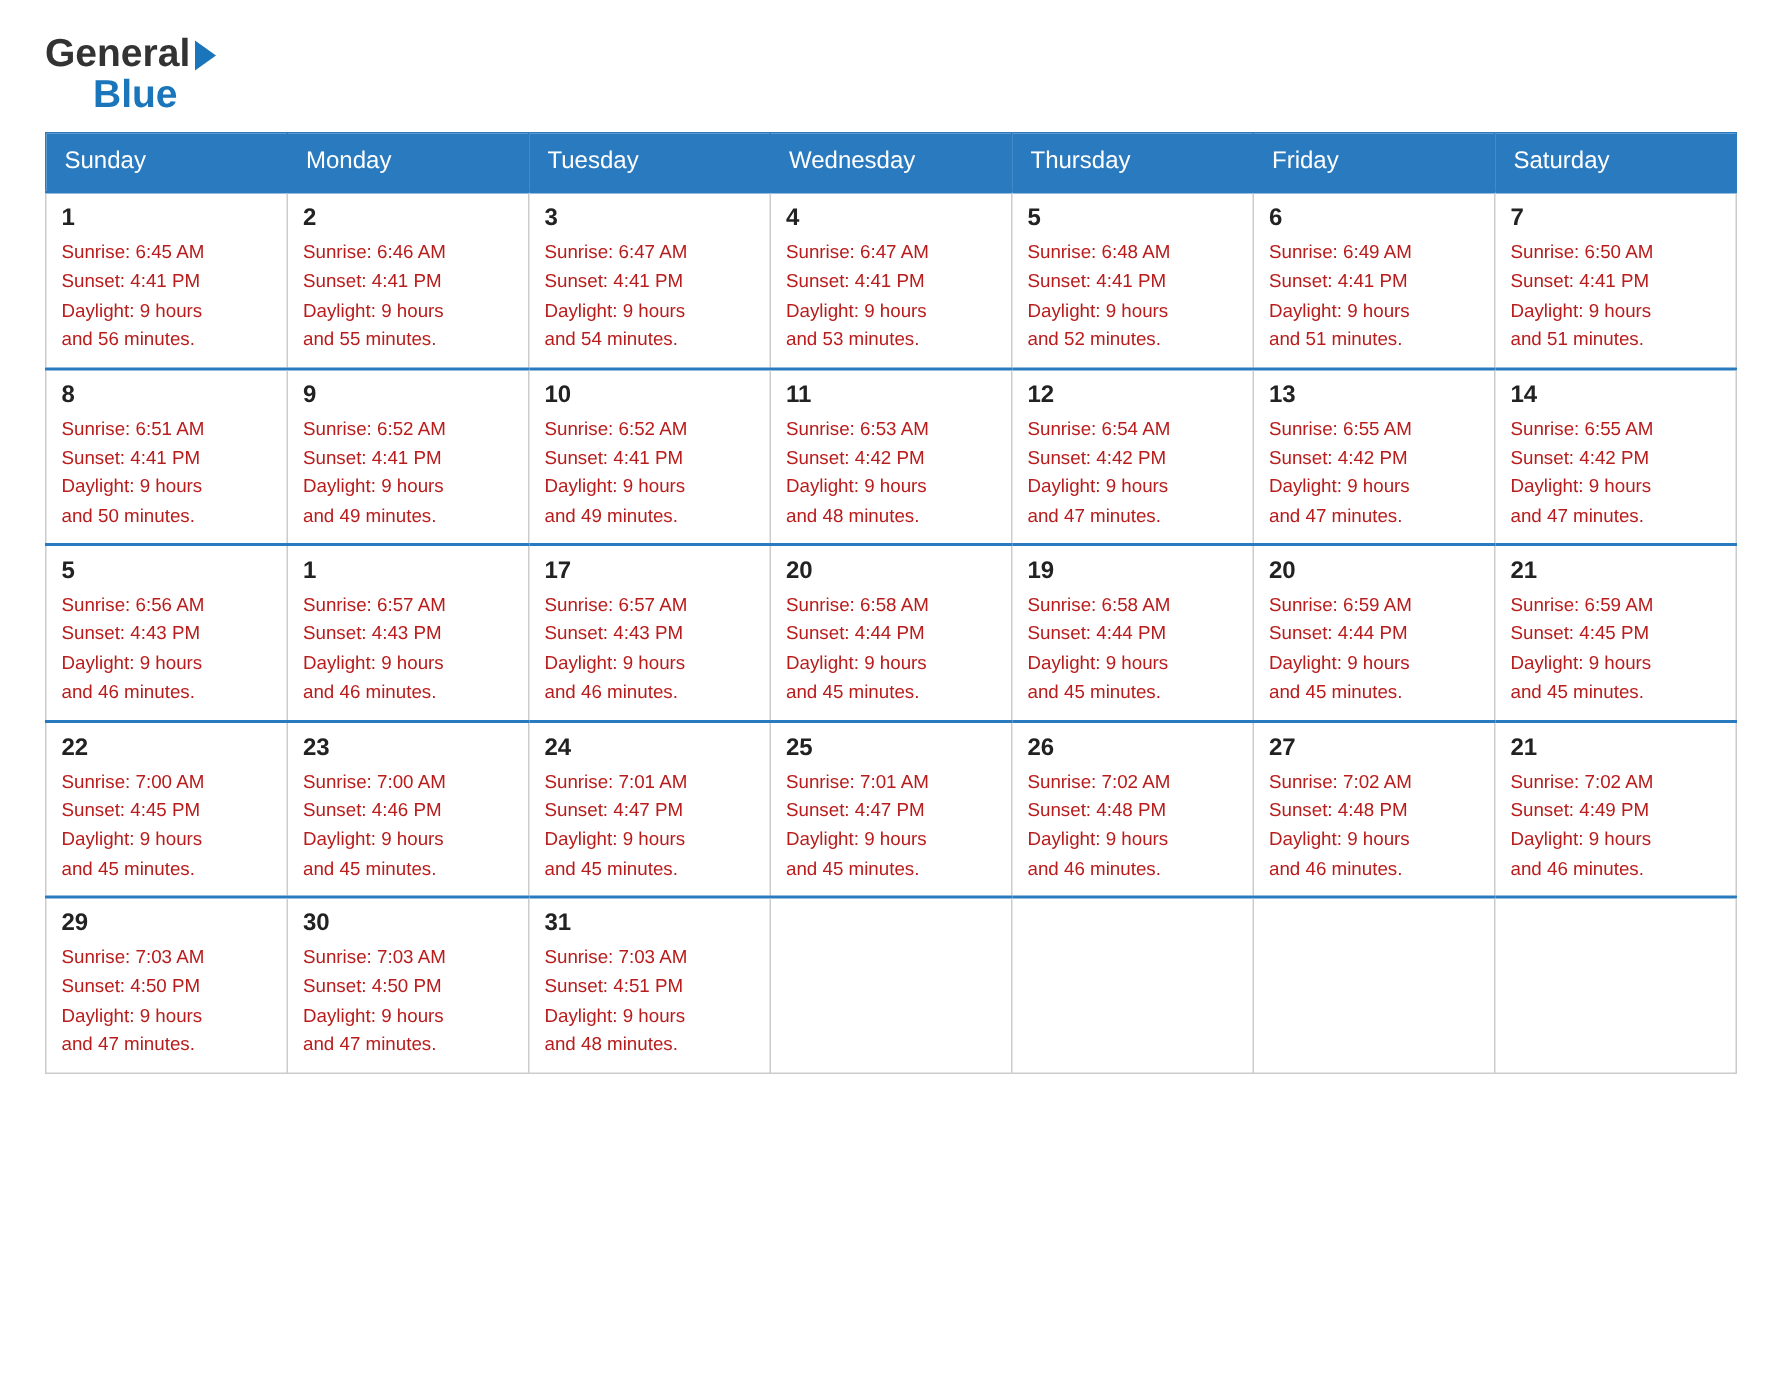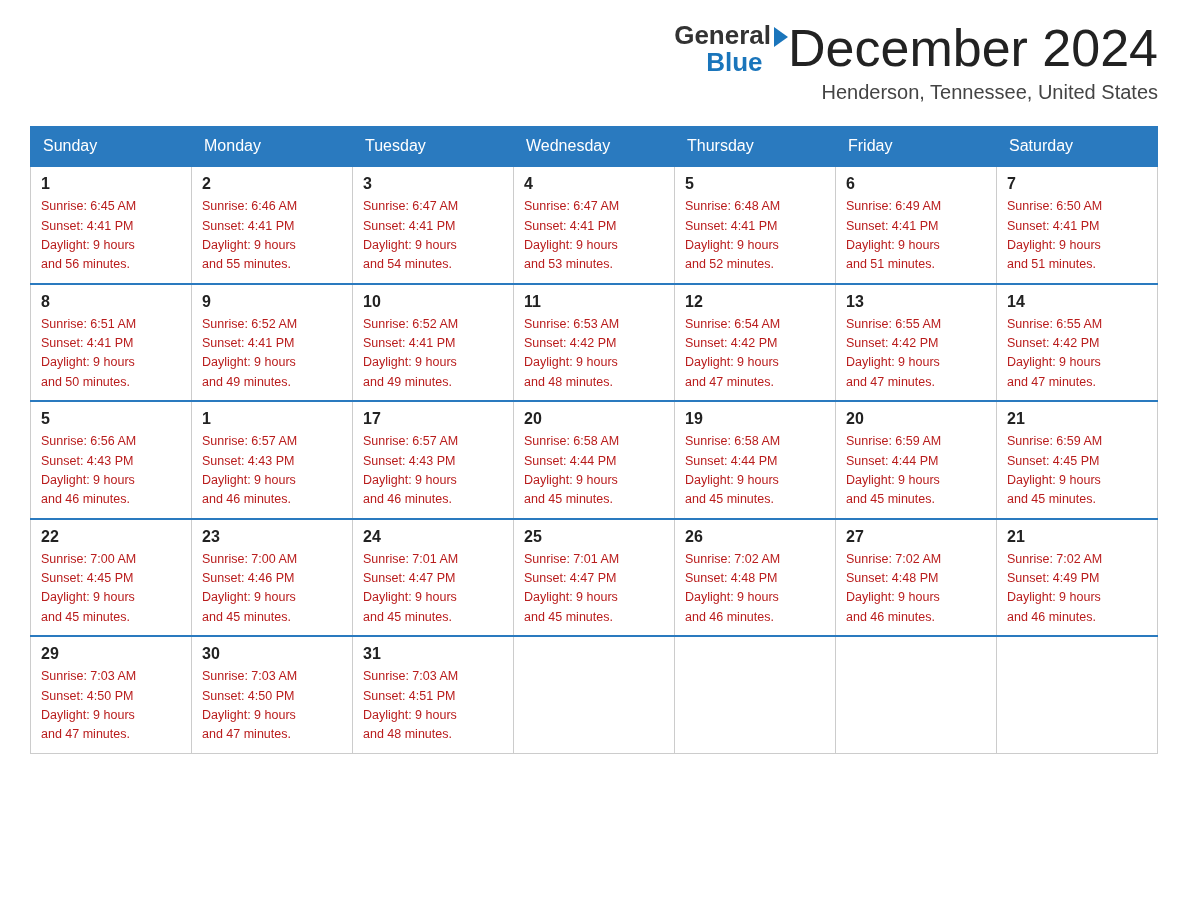--- a/index.html
+++ b/index.html
@@ -5,21 +5,21 @@
     * { margin: 0; padding: 0; box-sizing: border-box; }
     body {
       font-family: Arial, sans-serif;
       background: #fff;
       width: 1188px;
       min-height: 918px;
       padding: 20px 30px;
     }
     .header-row {
       display: flex;
-      justify-content: flex-end;
+      justify-content: space-between;
       align-items: flex-start;
       margin-bottom: 10px;
     }
     .logo {
       display: flex;
       flex-direction: column;
       align-items: flex-start;
     }
     .logo-text {
       display: flex;
@@ -49,21 +49,21 @@
       line-height: 1.1;
     }
     .location {
       font-size: 20px;
       color: #444;
       margin-top: 4px;
     }
     .calendar {
       width: 100%;
       border-collapse: collapse;
-      margin-top: 22px;
+      margin-top: 10px;
     }
     .calendar th {
       background-color: #2a7abf;
       color: #fff;
       font-size: 16px;
       font-weight: normal;
       padding: 10px 12px;
       text-align: left;
       border: 1px solid #2a7abf;
     }
@@ -105,24 +105,20 @@
 </head>
 <body>
 
 <div class="header-row">
   <div class="logo">
     <div class="logo-text">
       <span class="logo-general">General</span>
       <div class="logo-blue-arrow"></div>
     </div>
     <span class="logo-line2">Blue</span>
-  </div>
-  <div class="title-section">
-    <div class="month-title">December 2024</div>
-    <div class="location">Henderson, Tennessee, United States</div>
   </div>
 </div>
 
 <table class="calendar">
   <thead>
     <tr>
     <th>Sunday</th>
         <th>Monday</th>
         <th>Tuesday</th>
         <th>Wednesday</th>

